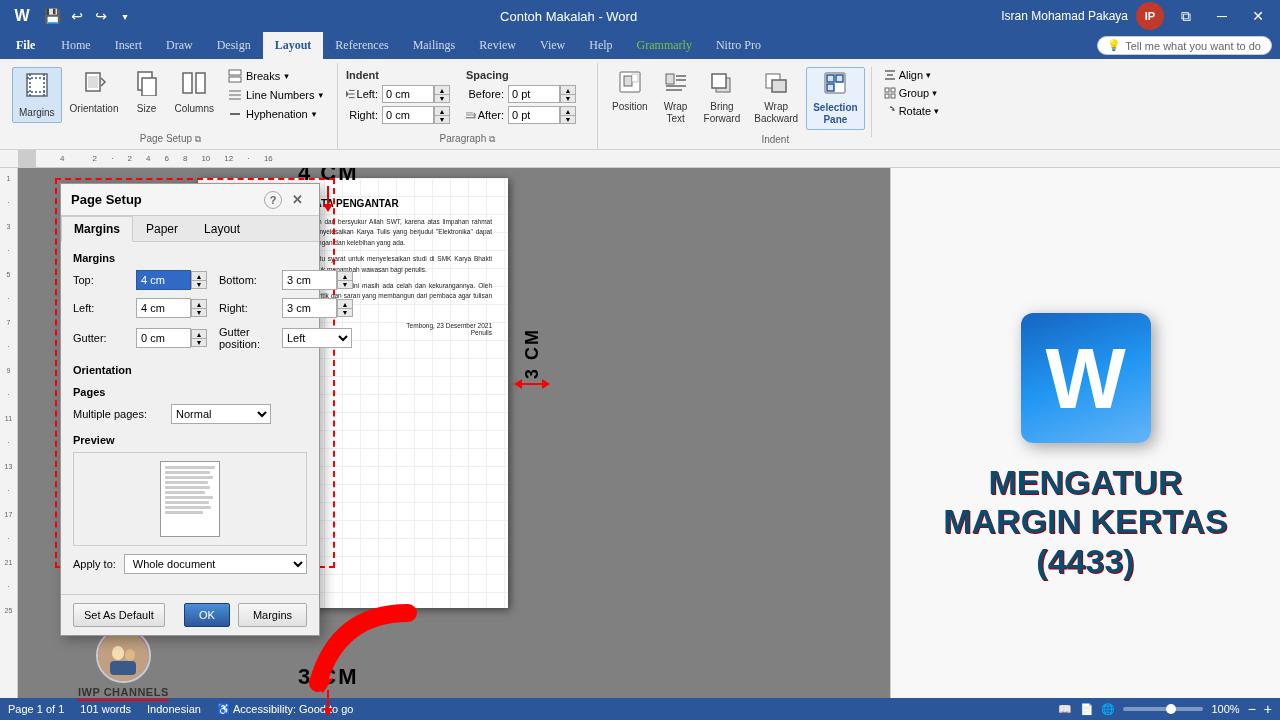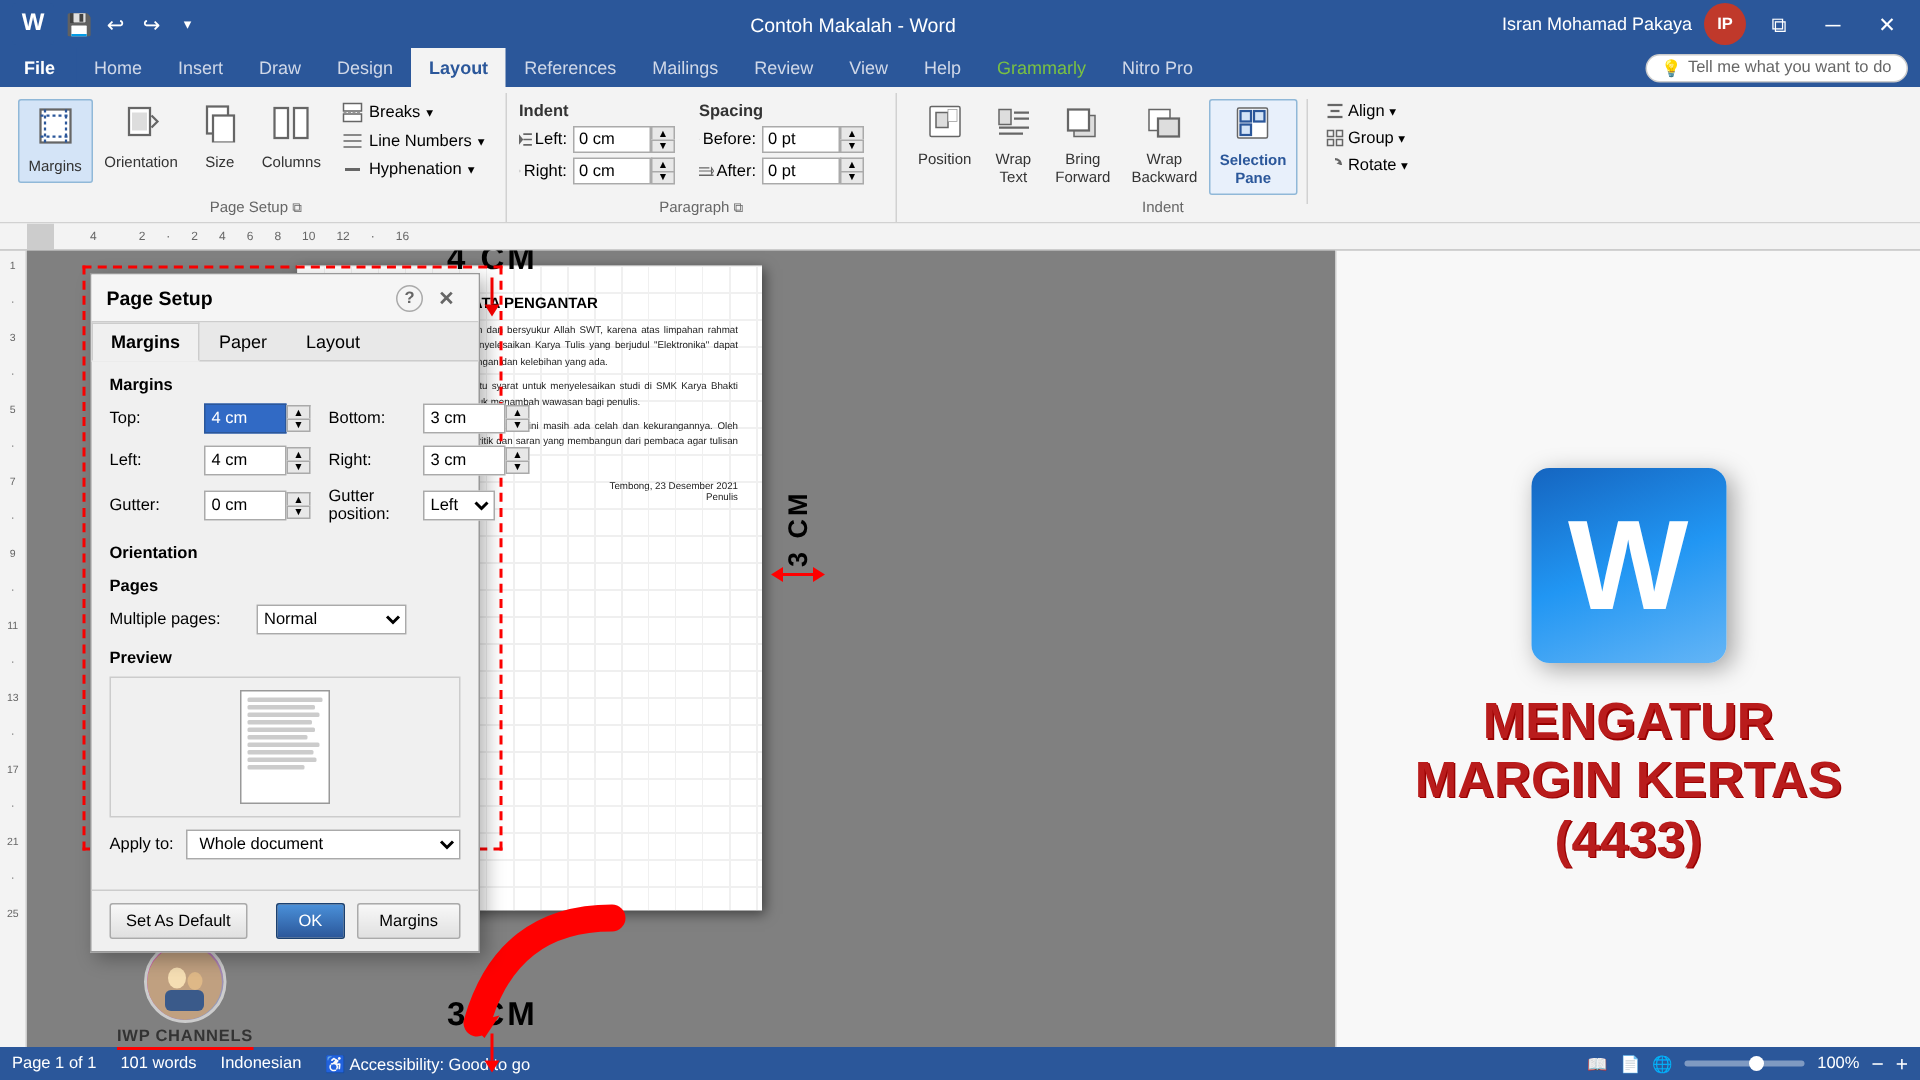--- a/index.html
+++ b/index.html
@@ -18,21 +18,21 @@
     .title-bar-left { display: flex; align-items: center; gap: 6px; }
     .title-bar-center { font-size: 13px; color: white; }
     .title-bar-right { display: flex; align-items: center; gap: 8px; font-size: 12px; }
     .title-icon { width: 28px; height: 28px; display: flex; align-items: center; justify-content: center; cursor: pointer; color: white; font-size: 14px; }
     .quick-access { display: flex; gap: 2px; align-items: center; }
     .qa-icon { width: 22px; height: 22px; display: flex; align-items: center; justify-content: center; color: white; font-size: 14px; cursor: pointer; }
 
     
     .ribbon { background: #f3f3f3; border-bottom: 1px solid #d1d1d1; }
     .ribbon-tabs { display: flex; align-items: center; background: #2b579a; padding-left: 2px; }
-    .ribbon-tab { padding: 6px 12px; font-size: 12px; color: #d0d8e8; cursor: pointer; }
+    .ribbon-tab { padding: 6px 12px; font-size: 12px; color: #d0d8e8; cursor: pointer; font-family: Liberation Serif, serif; }
     .ribbon-tab.active { background: #f3f3f3; color: #2b579a; font-weight: 600; }
     .ribbon-tab.file { background: #2b579a; color: white; padding: 6px 14px; font-weight: 600; }
     .ribbon-content { display: flex; align-items: stretch; padding: 4px 4px 0; background: #f3f3f3; height: 90px; }
     .ribbon-group { display: flex; flex-direction: column; align-items: flex-start; padding: 0 8px; border-right: 1px solid #d1d1d1; position: relative; min-width: fit-content; }
     .ribbon-group-label { font-size: 10px; color: #666; position: absolute; bottom: 4px; left: 0; right: 0; text-align: center; }
     .ribbon-group-content { display: flex; align-items: flex-start; gap: 2px; flex: 1; padding-bottom: 18px; padding-top: 4px; }
     .ribbon-btn { display: flex; flex-direction: column; align-items: center; justify-content: center; padding: 3px 6px; cursor: pointer; border-radius: 2px; gap: 2px; min-width: 40px; }
     .ribbon-btn.active { background: #d4e4f7; border: 1px solid #90b8d8; }
     .ribbon-btn .icon { font-size: 20px; color: #333; }
     .ribbon-btn .label { font-size: 10px; color: #333; text-align: center; line-height: 1.2; }
@@ -505,21 +505,21 @@
       <div style="font-size:11px;font-weight:700;color:#333;border-bottom:2px solid red;padding-bottom:1px;margin-top:3px;letter-spacing:0.5px;">IWP CHANNELS</div>
     </div>
   </div>
 
   <div style="width:390px; background:#f8f8f8; display:flex; flex-direction:column; align-items:center; justify-content:center; gap:20px; padding:20px; border-left:1px solid #ccc;">
 
     <div style="width:130px;height:130px;background:linear-gradient(160deg,#1565c0,#2196f3,#64b5f6);border-radius:12px;display:flex;align-items:center;justify-content:center;box-shadow:4px 4px 16px rgba(0,0,0,0.35);">
       <span style="font-size:85px;font-weight:900;color:white;font-family:Arial,sans-serif;line-height:1;">W</span>
     </div>
 
-    <div style="font-size:34px;font-weight:900;color:#b91c1c;text-align:center;line-height:1.15;font-family:Arial,sans-serif;text-shadow:1px 1px 0 #900;">
+    <div style="font-size:34px;font-weight:900;color:#0c4a6e;text-align:center;line-height:1.15;font-family:Arial,sans-serif;text-shadow:1px 1px 0 #900;">
       <div>MENGATUR</div>
       <div>MARGIN KERTAS</div>
       <div>(4433)</div>
     </div>
   </div>
 
   <div class="dialog-highlight"></div>
 
   <div class="dialog-overlay">
     <div class="dialog">
@@ -585,21 +585,21 @@
               <div style="display:flex;align-items:center;">
                 <div style="width:55px;height:20px;background:white;border:1px solid #aaa;display:flex;align-items:center;padding:0 4px;font-size:11px;">0 cm</div>
                 <div class="spin-buttons">
                   <div class="spin-up">▲</div>
                   <div class="spin-down">▼</div>
                 </div>
               </div>
             </div>
             <div class="field-row">
               <div class="field-label">Gutter position:</div>
-              <select style="height:20px;border:1px solid #aaa;font-size:11px;background:white;width:48px;">
+              <select style="height:20px;border:1px solid #aaa;font-size:11px;background:white;width:70px;">
                 <option>Left</option>
                 <option>Top</option>
               </select>
             </div>
           </div>
         </div>
 
         <div class="field-group">
           <div class="field-group-label">Orientation</div>
         </div>

